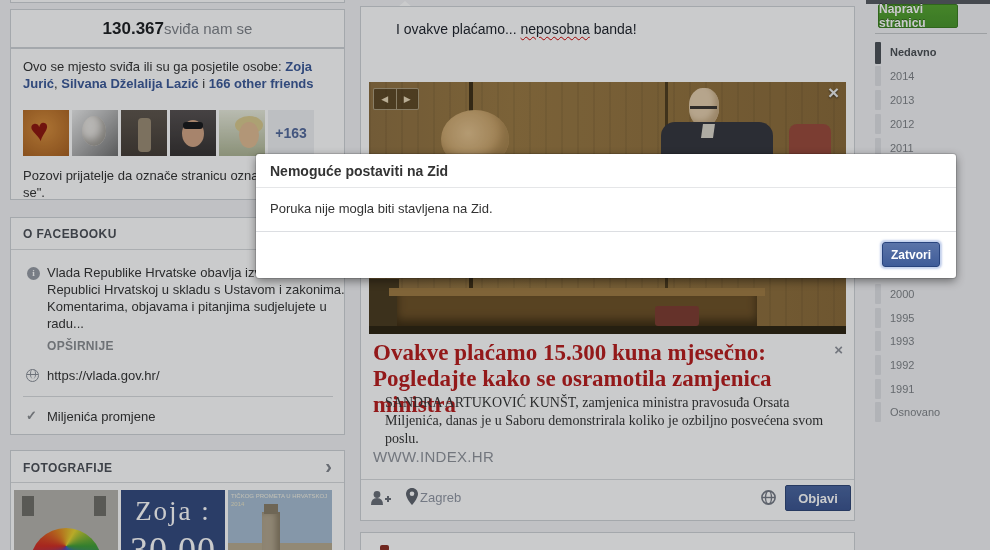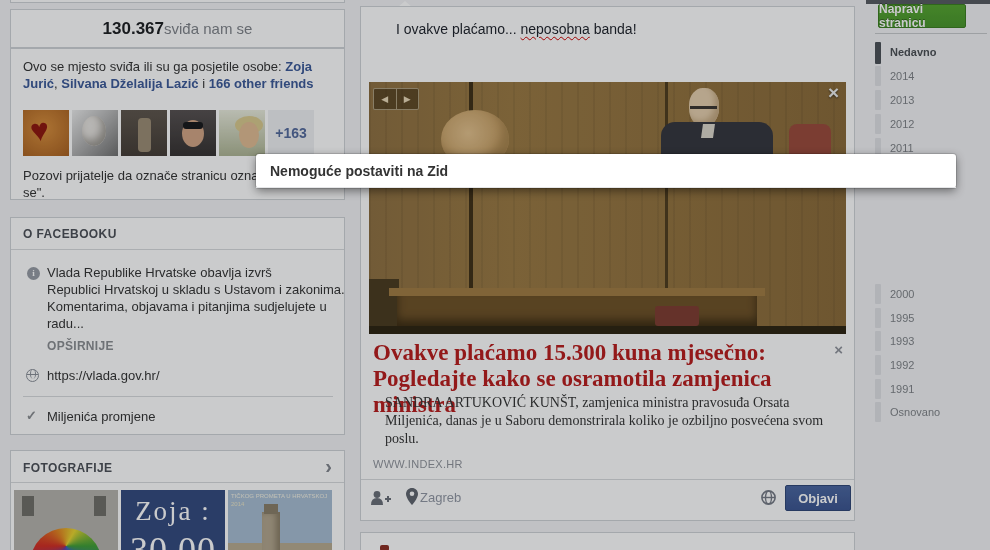--- a/index.html
+++ b/index.html
@@ -85,32 +85,32 @@
           border-radius:2px;background:rgba(52,38,12,.55);box-sizing:border-box;}
   .navbtn{flex:1;display:flex;align-items:center;justify-content:center;font-size:9px;color:#ead9b8;}
   .navbtn:first-child{border-right:1px solid rgba(235,225,195,.55);}
   .img-close{position:absolute;right:7px;top:0px;font-size:19px;font-weight:bold;color:#eceded;text-shadow:0 1px 2px rgba(0,0,0,.6);}
 
   .att-title{position:absolute;left:12px;top:333px;width:462px;font-family:"Liberation Serif",serif;
              font-size:23px;line-height:26px;font-weight:bold;color:#b91c1c;}
   .att-close{position:absolute;right:11px;top:334px;font-size:15px;font-weight:bold;color:#90949c;}
   .att-desc{position:absolute;left:24px;top:387px;width:464px;font-family:"Liberation Serif",serif;
             font-size:14px;line-height:18px;color:#333;}
-  .att-src{position:absolute;left:12px;top:451px;font-size:11px;color:#90949c;letter-spacing:.3px;}
+  .att-src{position:absolute;left:12px;top:441px;font-size:15px;color:#90949c;letter-spacing:.3px;}
 
   .toolbar{position:absolute;left:0;top:472px;width:100%;height:43px;border-top:1px solid #d8dadd;}
   .zagreb{position:absolute;left:59px;top:10px;font-size:13px;color:#9197a3;}
   .publish-btn{position:absolute;right:3px;top:5px;width:66px;height:26px;background:linear-gradient(#4a66a0,#3b5490);
                border:1px solid #2f4677;border-radius:2px;color:#fff;font-weight:bold;font-size:13px;
                display:flex;align-items:center;justify-content:center;box-sizing:border-box;}
   .red-sliver{position:absolute;left:19px;top:12px;width:9px;height:6px;background:#8c2d23;border-radius:2px;}
 
   
   .dark-strip{position:absolute;left:866px;top:0;width:124px;height:4px;background:#565a61;}
-  .create-btn{position:absolute;left:878px;top:4px;width:88px;height:24px;background:linear-gradient(#55a42e,#48962a);
+  .create-btn{position:absolute;left:878px;top:4px;width:80px;height:24px;background:linear-gradient(#55a42e,#48962a);
               border:1px solid #3a7d1f;border-radius:2px;color:#fff;font-weight:bold;font-size:12px;
               display:flex;align-items:center;justify-content:center;box-sizing:border-box;
               text-shadow:0 -1px 0 rgba(0,0,0,.35);}
   .side-div{position:absolute;left:875px;top:33px;width:112px;border-top:1px solid #c6c8cb;}
   .tl-item{position:absolute;left:875px;height:20px;}
   .tl-marker{position:absolute;left:0;top:0;width:6px;height:20px;background:#dfe1e4;border-radius:1px;}
   .tl-marker.dark{background:#4b5056;height:22px;}
   .tl-label{position:absolute;left:15px;top:0;font-size:11px;line-height:20px;color:#7f8287;white-space:nowrap;}
   .tl-label.bold{font-weight:bold;color:#4b4f54;}
 
@@ -307,15 +307,19 @@
     <span class="tl-label">1991</span>
   </div>
   <div class="tl-item" style="top:402px;">
     <span class="tl-marker"></span>
     <span class="tl-label">Osnovano</span>
   </div>
 
   <div class="dim"></div>
   <div class="modal">
     <div class="modal-title">Nemoguće postaviti na Zid</div>
+    <div class="modal-body">Poruka nije mogla biti stavljena na Zid.</div>
+    <div class="modal-footer">
+      <div class="close-btn">Zatvori</div>
+    </div>
   </div>
 
 </div>
 
 </body></html>

